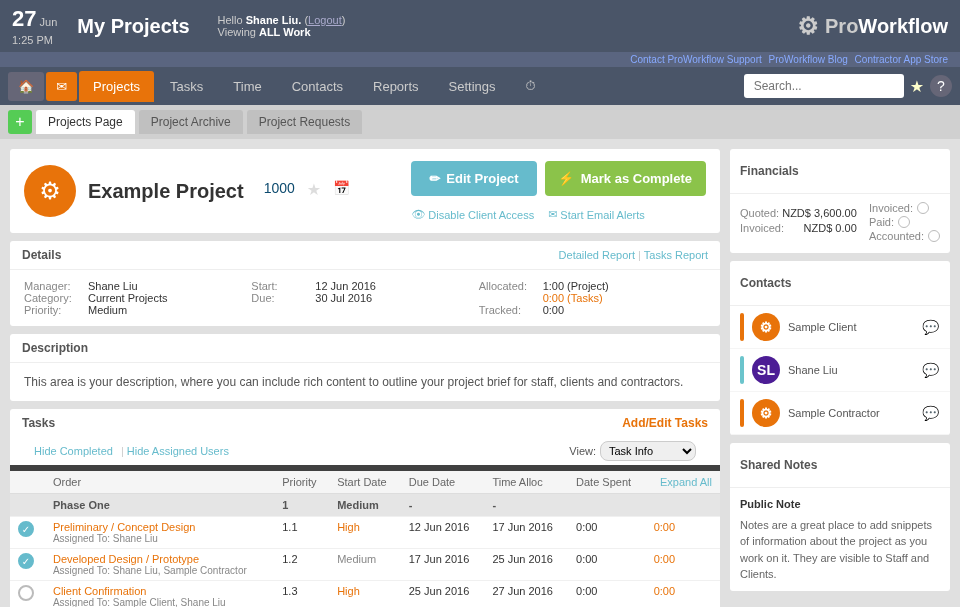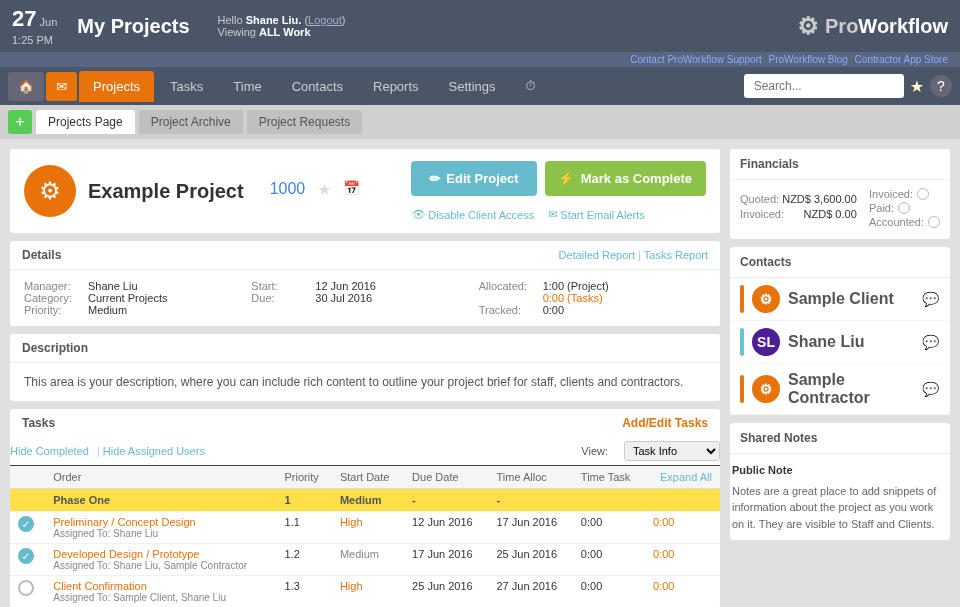--- a/index.html
+++ b/index.html
@@ -85,21 +85,21 @@
     .left-panel { flex: 1; min-width: 0; }
     .right-panel { width: 220px; margin-left: 10px; }
     .project-icon {
       width: 52px; height: 52px;
       background: #e8730a;
       border-radius: 50%;
       display: flex; align-items: center; justify-content: center;
       color: #fff; font-size: 24px;
     }
     .project-name { font-size: 20px; font-weight: bold; color: #333; }
-    .project-id { font-size: 16px; color: #3b82f6; font-weight: normal; margin-left: 14px; }
+    .project-id { font-size: 14px; color: #0c4a6e; font-weight: normal; margin-left: 8px; }
     .project-client { color: #777; font-size: 12px; }
     .project-actions { margin-left: auto; display: flex; gap: 8px; align-items: center; }
     .btn-edit {
       background: #6bc; color: #fff; border: none; padding: 10px 18px;
       border-radius: 4px; cursor: pointer; font-size: 13px; font-weight: bold;
       display: flex; align-items: center; gap: 6px;
     }
     .btn-complete {
       background: #8bc34a; color: #fff; border: none; padding: 10px 14px;
       border-radius: 4px; cursor: pointer; font-size: 13px; font-weight: bold;
@@ -148,63 +148,63 @@
       padding: 7px 12px;
       font-weight: bold;
       font-size: 12px;
       color: #555;
       display: flex;
       align-items: center;
       justify-content: space-between;
     }
     .tasks-add-link { color: #e8730a; font-weight: bold; font-size: 12px; cursor: pointer; }
     .tasks-controls {
-      padding: 4px 0;
+      padding: 4px 24px;
       display: flex;
       align-items: center;
       justify-content: space-between;
-      border-bottom: 1px solid #404040;
+      border-bottom: 6px solid #404040;
       font-size: 11px;
     }
     .tasks-controls-left { display: flex; gap: 8px; color: #6bc; }
     .tasks-controls-left span { cursor: pointer; }
     .tasks-controls-left span + span::before { content: ' | '; color: #ccc; }
-    .tasks-view { display: flex; align-items: center; gap: 16px; color: #555; }
-    .tasks-view select { border: 1px solid #ccc; border-radius: 3px; padding: 2px 4px; font-size: 11px; }
+    .tasks-view { display: flex; align-items: center; gap: 4px; color: #555; }
+    .tasks-view select { border: 1px solid #ccc; border-radius: 8px; padding: 2px 4px; font-size: 11px; }
 
     .tasks-table { width: 100%; border-collapse: collapse; font-size: 11px; }
     .tasks-table th {
       background: #f5f5f5;
       padding: 5px 8px;
       text-align: left;
       color: #666;
       font-weight: normal;
       border-bottom: 1px solid #ddd;
     }
     .tasks-table td { padding: 4px 8px; border-bottom: 1px solid #f0f0f0; vertical-align: top; }
 
-    .phase-row td { background: #fde047; font-weight: bold; color: #555; padding: 5px 8px; }
+    .phase-row td { background: #e5e5e5; font-weight: bold; color: #555; padding: 5px 8px; }
     .task-name { color: #e8730a; cursor: pointer; }
     .task-assigned { color: #888; font-size: 10px; }
     .task-priority-high { color: #e8730a; }
     .task-priority-medium { color: #888; }
     .time-spent-zero { color: #e8730a; }
     .task-check { width: 16px; height: 16px; border: 2px solid #6bc; border-radius: 50%; display: inline-flex; align-items: center; justify-content: center; color: #6bc; font-size: 10px; }
     .task-check.checked { background: #6bc; color: #fff; }
     .task-check.circle-only { border: 2px solid #bbb; }
 
     
     .right-section-box {
       background: #fff;
       border-radius: 3px;
       margin-bottom: 8px;
       overflow: hidden;
     }
     .right-section-header {
-      padding: 8px 10px;
+      padding: 15px 10px;
       font-weight: bold;
       font-size: 12px;
       color: #555;
       border-bottom: 1px solid #eee;
     }
     .financials-grid { padding: 8px 10px; font-size: 11px; }
     .financial-row { display: flex; justify-content: space-between; margin-bottom: 3px; }
     .financial-label { color: #888; }
     .financial-value { color: #333; }
     .radio-circle { width: 12px; height: 12px; border: 1px solid #bbb; border-radius: 50%; display: inline-block; }
@@ -215,25 +215,25 @@
       padding: 7px 10px;
       border-bottom: 1px solid #f5f5f5;
       gap: 8px;
     }
     .contact-avatar {
       width: 28px; height: 28px; border-radius: 50%;
       display: flex; align-items: center; justify-content: center;
       font-size: 14px; color: #fff; font-weight: bold;
       flex-shrink: 0;
     }
-    .contact-name { font-size: 16px; color: #555; flex: 1; font-weight: bold; }
+    .contact-name { font-size: 11px; color: #555; flex: 1; }
     .contact-msg { color: #bbb; font-size: 14px; cursor: pointer; }
     .contact-bar { width: 4px; height: 28px; border-radius: 2px; flex-shrink: 0; }
 
-    .shared-notes-content { padding: 8px 2px; font-size: 11px; color: #666; line-height: 1.5; }
+    .shared-notes-content { padding: 8px 10px; font-size: 11px; color: #666; line-height: 1.5; }
     .public-note-label { font-weight: bold; color: #333; margin-bottom: 4px; }
 
     .star-icon { color: #ddd; font-size: 16px; cursor: pointer; }
     .calendar-icon { color: #bbb; font-size: 14px; cursor: pointer; }
   </style>
 </head>
 <body>
 
 <div class="top-header">
   <div class="top-header-left">
@@ -412,21 +412,21 @@
       </div>
       <table class="tasks-table">
         <thead>
           <tr>
             <th></th>
             <th>Order</th>
             <th>Priority</th>
             <th>Start Date</th>
             <th>Due Date</th>
             <th>Time Alloc</th>
-            <th>Time Task</th>
+            <th>Date Spent</th>
             <th style="text-align:right;color:#6bc;cursor:pointer;">Expand All</th>
           </tr>
         </thead>
         <tbody>
 
           <tr class="phase-row">
             <td></td>
             <td>Phase One</td>
             <td>1</td>
             <td>Medium</td>

